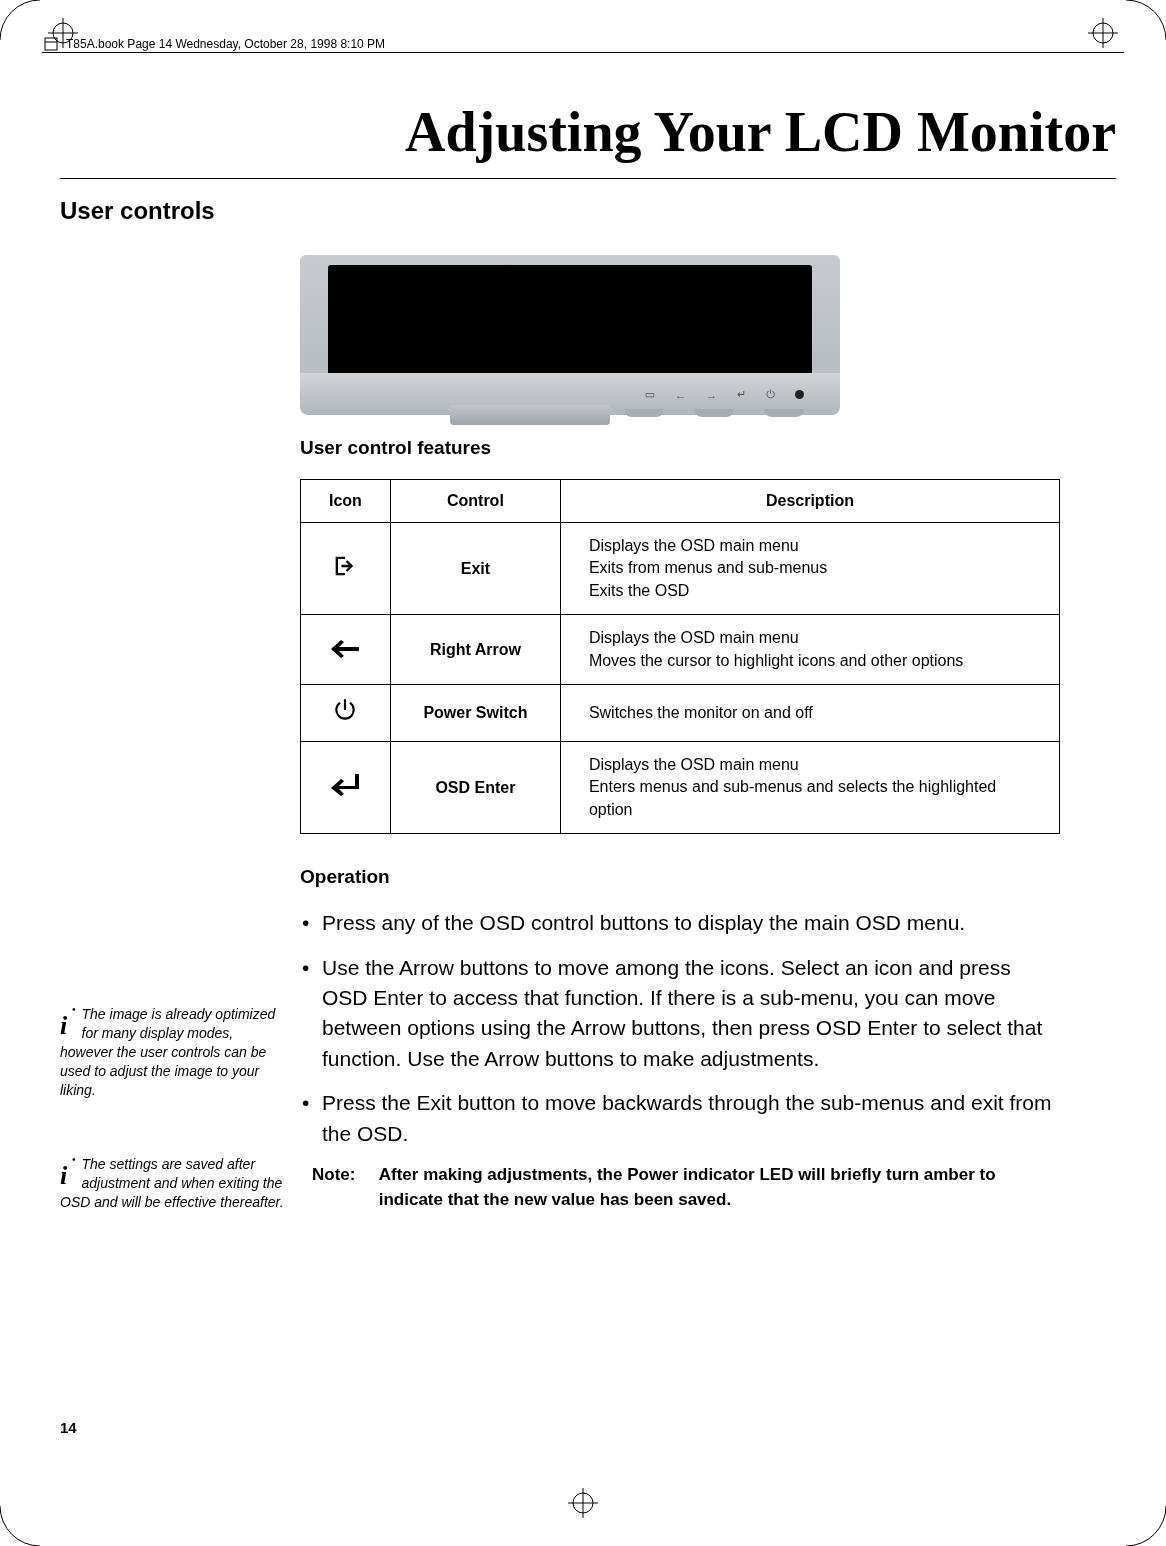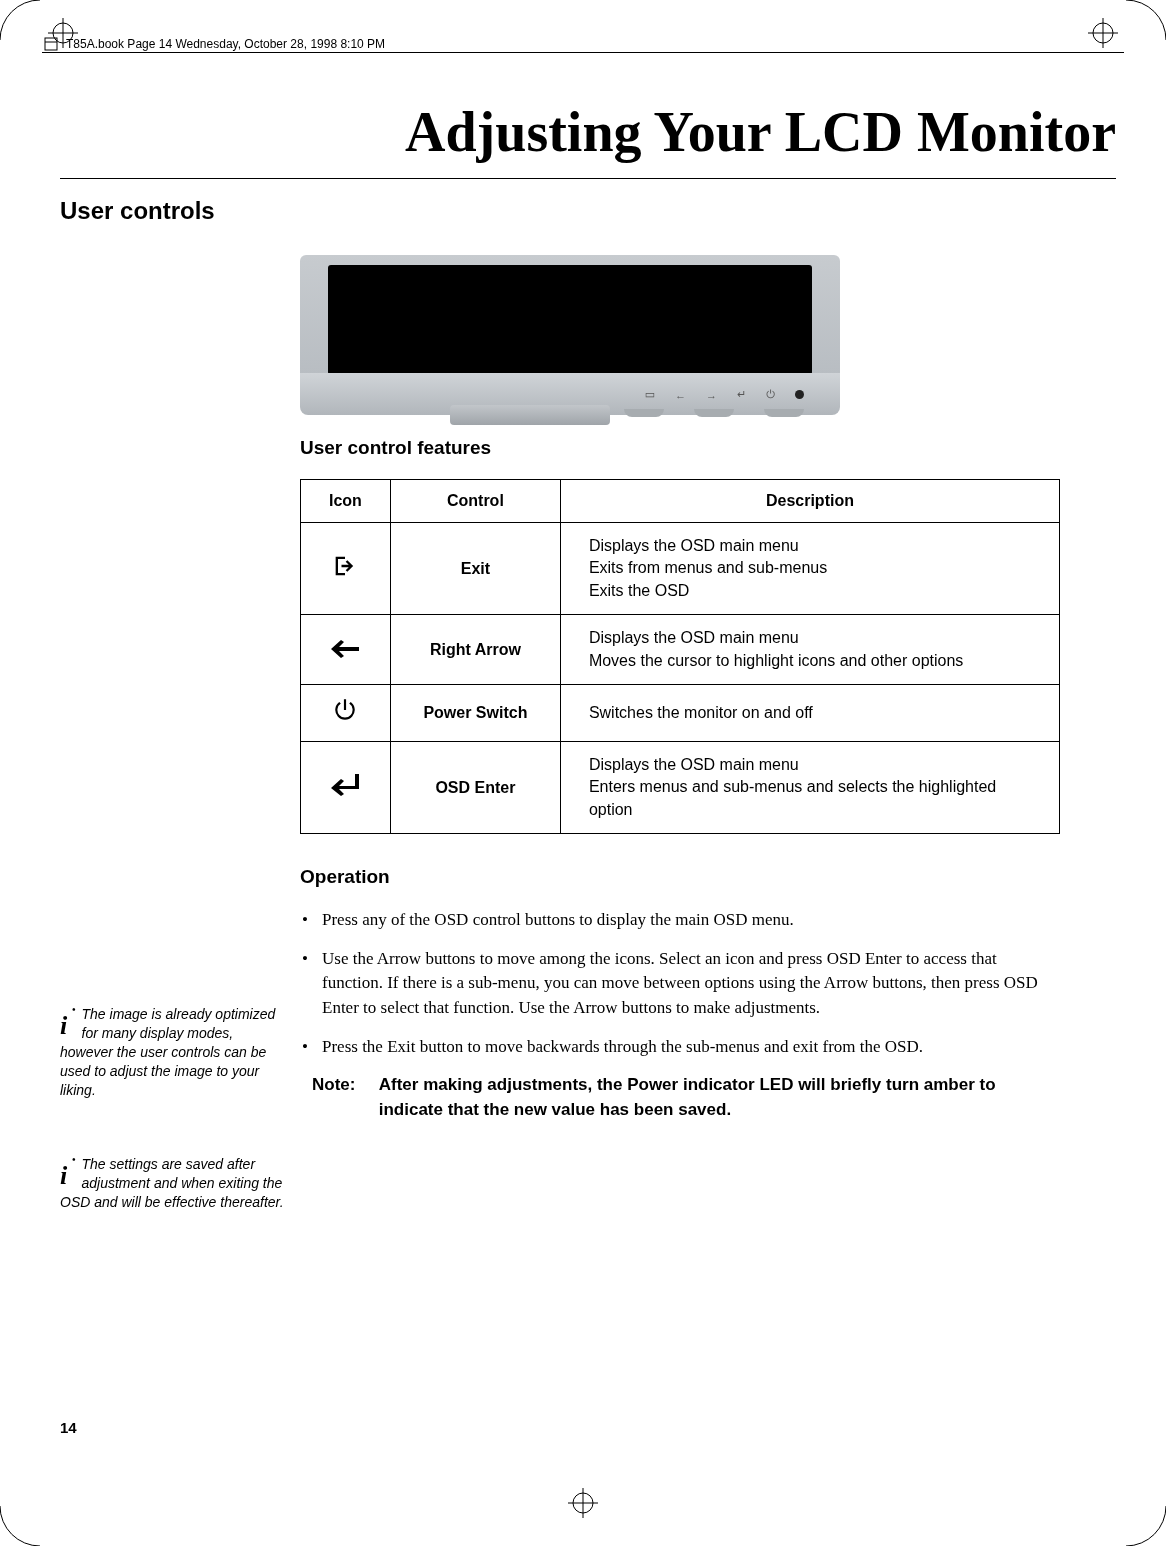--- a/index.html
+++ b/index.html
@@ -117,24 +117,23 @@
     vertical-align: middle;
   }
   table.controls th { font-weight: bold; text-align: center; }
   table.controls td.icon-cell { text-align: center; width: 88px; font-size: 24px; }
   table.controls td.ctrl-cell { text-align: center; width: 170px; font-weight: bold; }
   table.controls td.desc-cell { text-align: left; line-height: 1.4; }
   .op-list { list-style: none; }
   .op-list li {
     position: relative;
     padding-left: 22px;
-    font-size: 17px;
+    font-size: 21px;
     line-height: 1.45;
     margin-bottom: 14px;
-    font-family: Liberation Serif, serif;
   }
   .op-list li::before {
     content: "•";
     position: absolute;
     left: 2px;
     top: 0;
   }
   .note {
     font-size: 17px;
     line-height: 1.45;

